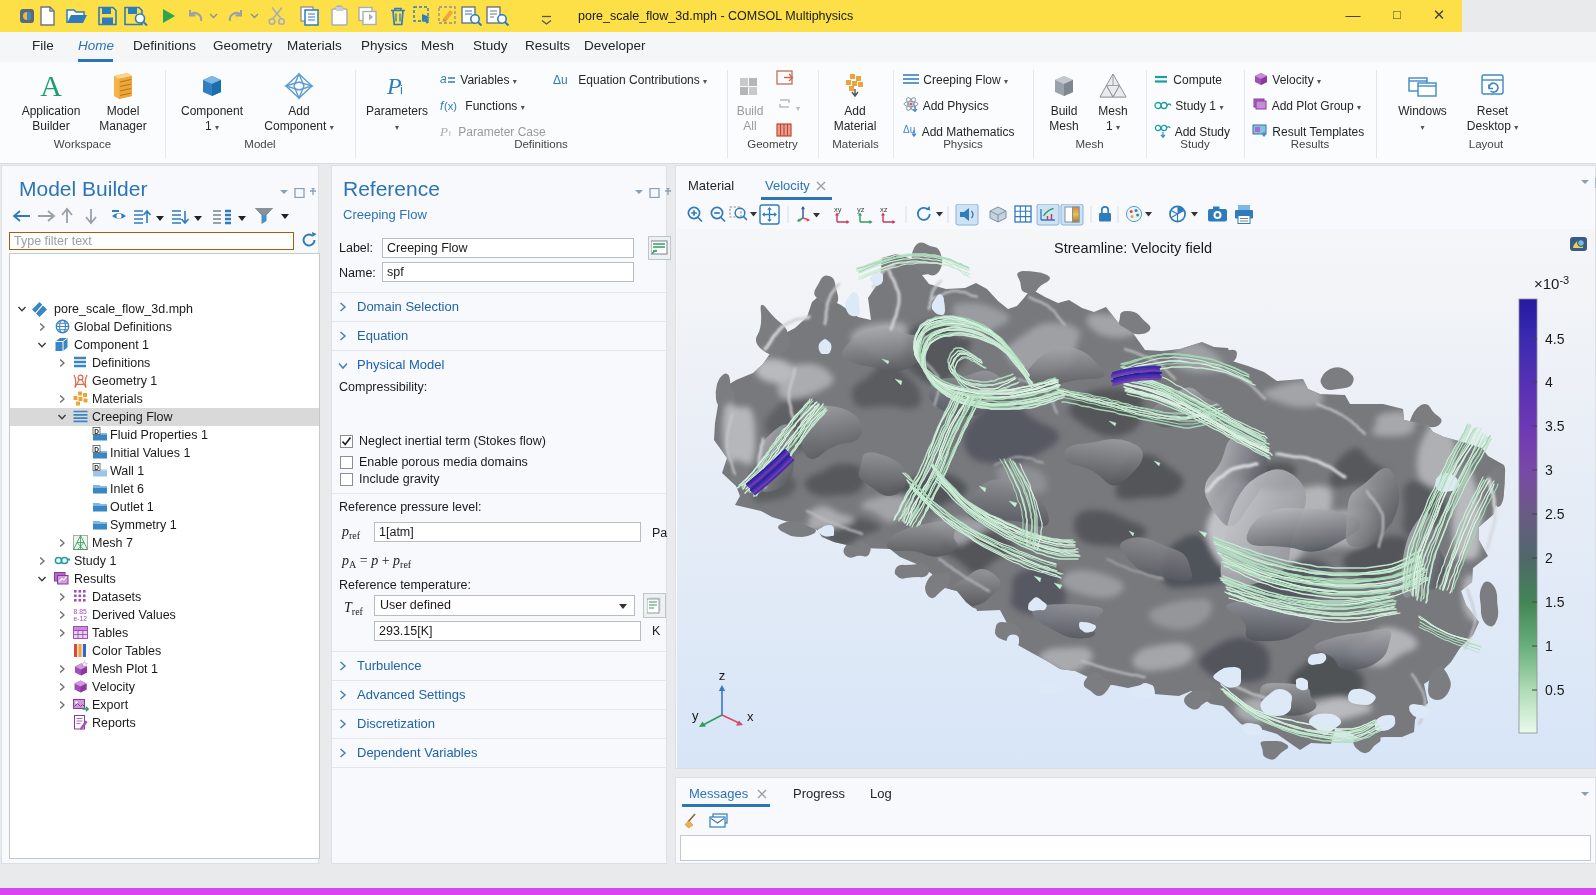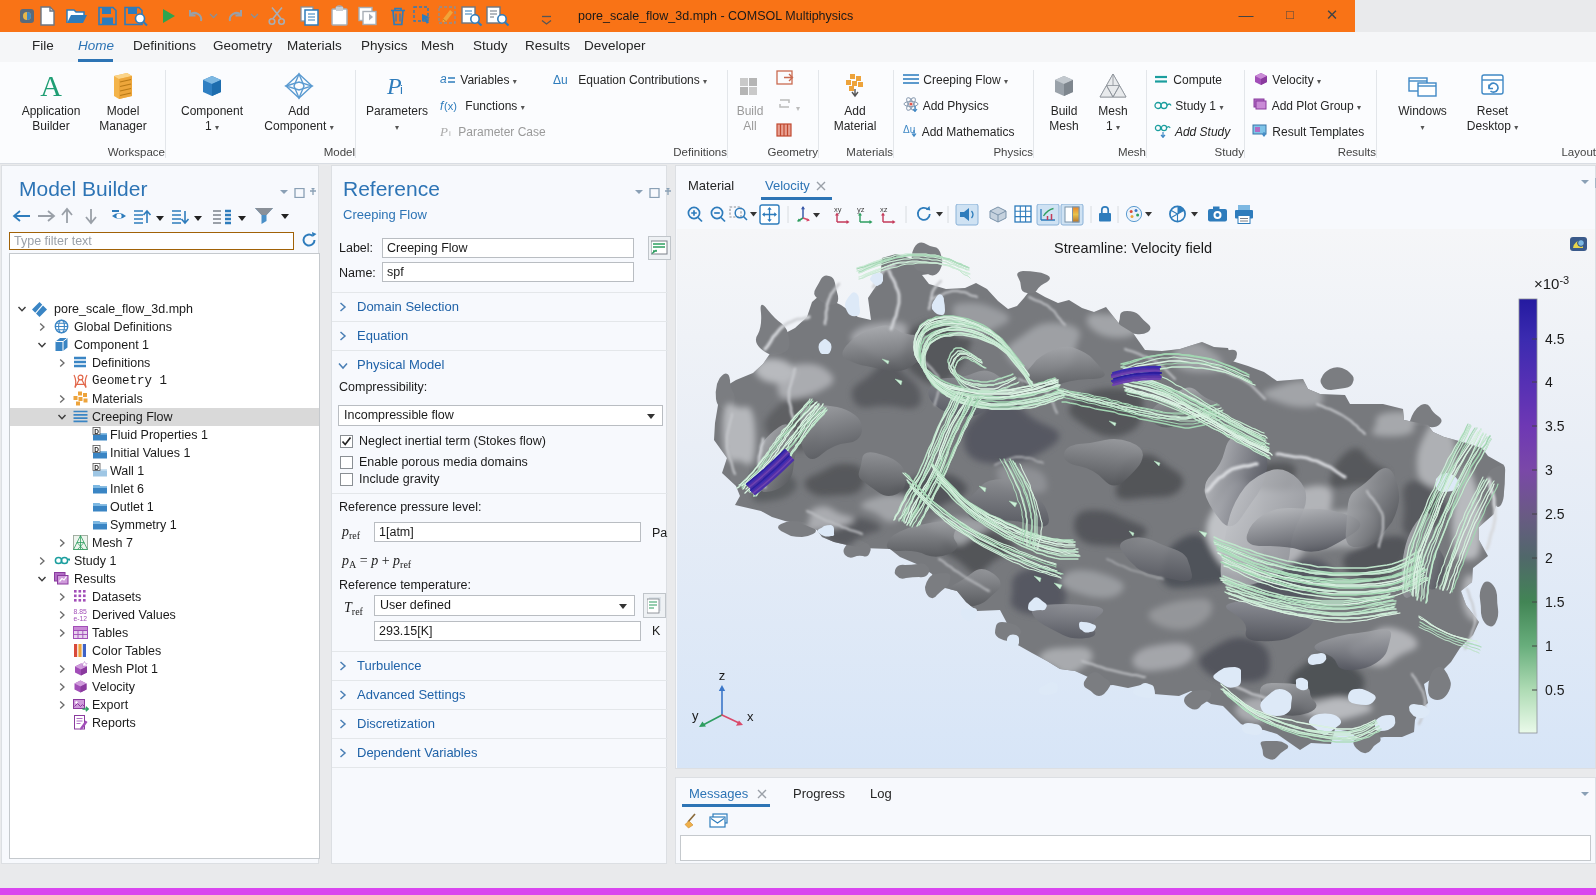--- a/index.html
+++ b/index.html
@@ -1,37 +1,37 @@
 <!DOCTYPE html>
 <html><head>
 <meta charset="utf-8">
 <style>
 * { margin:0; padding:0; box-sizing:border-box; }
 html,body { width:1596px; height:895px; overflow:hidden; }
 body { font-family:"Liberation Sans", sans-serif; font-size:12px; color:#1a1a1a; background:#e9eaec; position:relative; }
 
 
-#titlebar { position:absolute; left:0; top:0; width:1355px; height:32px; background:#f97316; }
+#titlebar { position:absolute; left:0; top:0; width:1462px; height:32px; background:#fde047; }
 #titletext { position:absolute; left:578px; top:9px; font-size:12.5px; color:#1a1a1a; }
 .wctl { position:absolute; top:0; width:46px; height:30px; color:#444; text-align:center; line-height:30px; font-size:15px; }
 #helpbtn { position:absolute; right:7px; top:38px; width:22px; height:21px; background:#2d7dc1; color:#fff; border-radius:3px; font-size:14px; font-weight:bold; text-align:center; line-height:21px; }
 
 
 .qat { position:absolute; top:5px; height:22px; }
 
 
 #menubar { position:absolute; left:0; top:32px; width:1596px; height:30px; background:#f5f6f8; }
 .mtab { position:absolute; top:6px; font-size:13.5px; color:#262626; }
 .mtab.active { color:#2d74b5; }
 #homeline { position:absolute; left:78px; top:59px; width:35px; height:3px; background:#2d74b5; }
 
 
 #ribbon { position:absolute; left:0; top:62px; width:1596px; height:102px; background:#fbfcfe; border-bottom:1px solid #d9dde3; }
 .rsep { position:absolute; top:8px; width:1px; height:88px; background:#e3e6ea; }
-.rlabel { position:absolute; top:84px; font-size:11.5px; color:#444; text-align:right; }
+.rlabel { position:absolute; top:76px; font-size:11.5px; color:#444; text-align:center; }
 .rbig { position:absolute; top:10px; text-align:center; font-size:12px; color:#262626; line-height:15px; }
 .rbig .ric { margin:0 auto 4px auto; }
 .rsmall { position:absolute; font-size:12px; color:#262626; height:18px; line-height:18px; }
 .rsmall.grayed { color:#9a9a9a; }
 .dd { font-size:8px; color:#555; }
 
 
 .panel { position:absolute; background:#f7f9fd; border:1px solid #dcdfe3; }
 #mbpanel { left:1px; top:165px; width:318px; height:699px; }
 #stpanel { left:331px; top:165px; width:336px; height:699px; }
@@ -381,21 +381,21 @@
           <line x1="1" y1="7.5" x2="13" y2="7.5"></line>
         </g>
       </svg> Compute</div>
   <div class="rsmall" style="left:1154px; top:35px;"><svg width="18" height="11" viewBox="0 0 18 11" style="vertical-align:-1px;">
         <g fill="none" stroke="#1b9e9e" stroke-width="1.3">
           <circle cx="4" cy="5.5" r="3"></circle>
           <circle cx="10" cy="5.5" r="3"></circle>
           <path d="M13 5.5 q2.5 -3 4 0"></path>
         </g>
       </svg> Study 1 <span class="dd">▾</span></div>
-  <div class="rsmall" style="left:1154px; top:61px;font-style:italic;"><svg width="18" height="14" viewBox="0 0 18 14" style="vertical-align:-2px;">
+  <div class="rsmall" style="left:1154px; top:61px;"><svg width="18" height="14" viewBox="0 0 18 14" style="vertical-align:-2px;">
         <g fill="none" stroke="#1b9e9e" stroke-width="1.2">
           <circle cx="4" cy="4" r="2.6"></circle>
           <circle cx="10" cy="4" r="2.6"></circle>
           <path d="M12.6 4 q2 -2.6 3.6 0"></path>
         </g>
         <path d="M9 8 v5 M7 10.8 l2 2.6 2-2.6" stroke="#3f88c5" stroke-width="1.2" fill="none"></path>
       </svg> Add Study</div>
 
   <div class="rsmall" style="left:1252px; top:9px;"><svg width="17" height="15" viewBox="0 0 17 15" style="vertical-align:-2px;">
         <path d="M3 5 L9 2 L15 5 L15 11 L9 14 L3 11 Z" fill="#a24eb8"></path>
@@ -498,21 +498,21 @@
 <div class="trow" style="top:2px;">
         <svg class="tar" style="left:7px;" width="10" height="10" viewBox="0 0 10 10">
           <path d="M1.5 3 L5 6.8 L8.5 3" fill="none" stroke="#3c3c3c" stroke-width="1.4"></path>
         </svg>
         <span class="tic" style="left:21px;"><svg width="17" height="17" viewBox="0 0 17 17">
             <path d="M8.5 1 L16 8.5 L8.5 16 L1 8.5 Z" fill="#3a85c4"></path>
             <path d="M12.2 3.4 L4 12.8" stroke="#fff" stroke-width="1.1" fill="none"></path>
           </svg></span>
         <span class="ttx" style="left:44px;">pore_scale_flow_3d.mph</span>
       </div>
-<div class="trow" style="top:20px;">
+<div class="trow" style="top:20px;text-align:center;">
         <svg class="tar" style="left:27px;" width="10" height="10" viewBox="0 0 10 10">
           <path d="M3.2 1.5 L7 5 L3.2 8.5" fill="none" stroke="#6a6a6a" stroke-width="1.3"></path>
         </svg>
         <span class="tic" style="left:44px;"><svg width="15" height="15" viewBox="0 0 15 15">
             <circle cx="7.5" cy="7.5" r="6.2" fill="#fff" stroke="#3a85c4" stroke-width="1.4"></circle>
             <ellipse cx="7.5" cy="7.5" rx="2.9" ry="6.2" fill="none" stroke="#3a85c4" stroke-width="1.1"></ellipse>
             <path d="M1.3 7.5 h12.4 M2.3 4.2 h10.4 M2.3 10.8 h10.4" stroke="#3a85c4" stroke-width="1.1"></path>
           </svg></span>
         <span class="ttx" style="left:64px;">Global Definitions</span>
       </div>
@@ -538,21 +538,21 @@
         <span class="ttx" style="left:82px;">Definitions</span>
       </div>
 <div class="trow" style="top:74px;">
         <span class="tic" style="left:63px;"><svg width="15" height="16" viewBox="0 0 15 16">
             <g fill="none" stroke="#e2674a" stroke-width="1.2">
               <circle cx="7.5" cy="4.5" r="2.4"></circle>
               <path d="M6.3 6.5 L2 14.5 M8.7 6.5 L13 14.5 M3.7 11.3 L11.3 11.3"></path>
               <path d="M1 2 Q4 8 2 14.5 M14 2 Q11 8 13 14.5"></path>
             </g>
           </svg></span>
-        <span class="ttx" style="left:82px;font-family:Liberation Mono, monospace;">Geometry 1</span>
+        <span class="ttx" style="left:82px;">Geometry 1</span>
       </div>
 <div class="trow" style="top:92px;">
         <svg class="tar" style="left:47px;" width="10" height="10" viewBox="0 0 10 10">
           <path d="M3.2 1.5 L7 5 L3.2 8.5" fill="none" stroke="#6a6a6a" stroke-width="1.3"></path>
         </svg>
         <span class="tic" style="left:63px;"><svg width="15" height="15" viewBox="0 0 15 15">
             <g fill="#eda33b">
               <rect x="5" y="0.5" width="4" height="4"></rect>
               <rect x="10" y="2" width="4" height="4"></rect>
               <rect x="0.5" y="5" width="4" height="4"></rect>
@@ -783,21 +783,20 @@
   <svg class="pctl" style="left:7px; top:165px;" width="8" height="10" viewBox="0 0 8 10">
       <path d="M1.5 1 L6 5 L1.5 9" fill="none" stroke="#4a7fb5" stroke-width="1.5"></path>
     </svg>
   <div class="hr" style="left:0px; top:184px; width:336px;"></div>
   <div class="sechead" style="position:absolute; left:25px; top:191px;">Physical Model</div>
   <svg class="pctl" style="left:6px; top:196px;" width="10" height="8" viewBox="0 0 10 8">
       <path d="M1 1.5 L5 6 L9 1.5" fill="none" stroke="#4a7fb5" stroke-width="1.5"></path>
     </svg>
 
   <div class="slabel" style="left:7px; top:214px;">Compressibility:</div>
-  <div class="combo" style="left:6px; top:239px; width:325px; height:21px;">Incompressible flow</div>
 
   <div class="cb" style="left:8px; top:269px; background:#fff;"><svg width="11" height="11" viewBox="0 0 11 11">
         <path d="M1.5 5.5 L4.2 8.5 L9.5 1.5" fill="none" stroke="#222" stroke-width="1.7"></path>
       </svg></div>
   <div class="slabel" style="left:27px; top:268px;">Neglect inertial term (Stokes flow)</div>
   <div class="cb" style="left:8px; top:290px;"></div>
   <div class="slabel" style="left:27px; top:289px;">Enable porous media domains</div>
   <div class="cb" style="left:8px; top:307px;"></div>
   <div class="slabel" style="left:27px; top:306px;">Include gravity</div>
 

